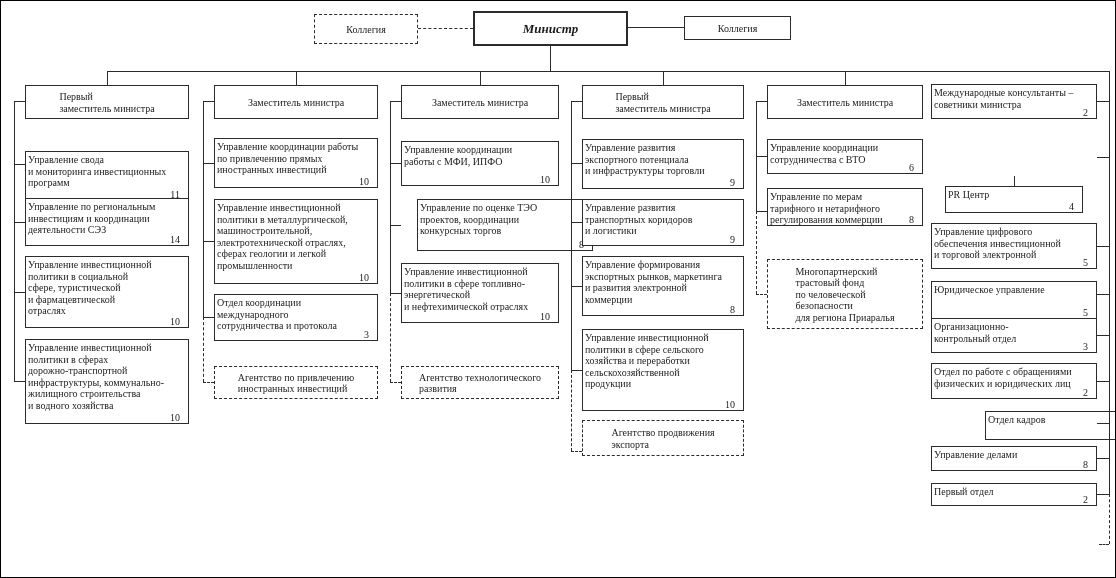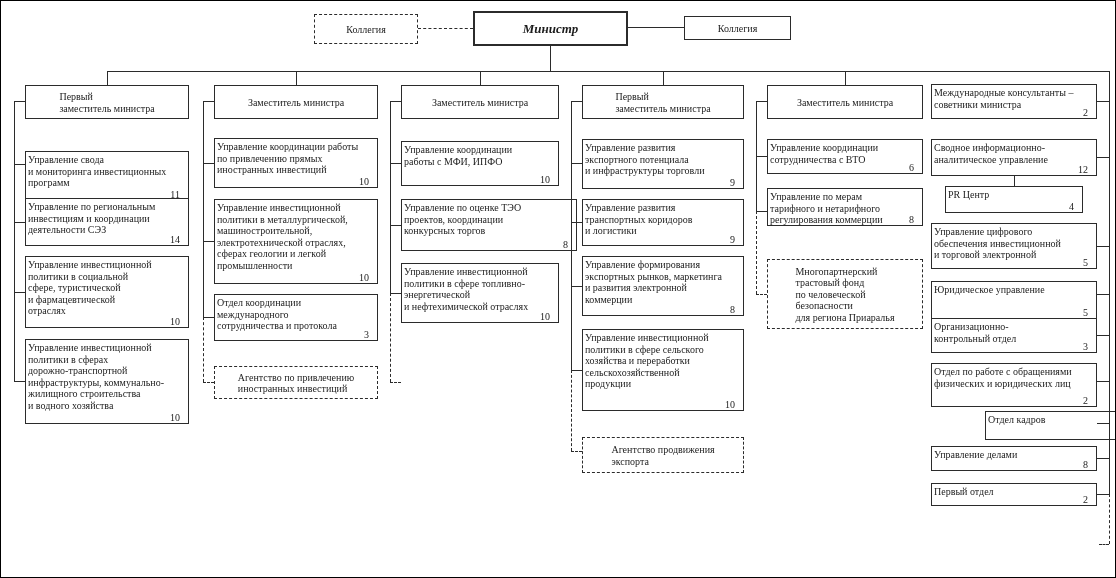--- a/index.html
+++ b/index.html
@@ -120,32 +120,36 @@
   <div class="dh" style="left:202px;top:381px;width:11px"></div>
 
   <div class="box hdr" style="left:400px;top:84px;width:158px;height:34px">
     <div class="t">Заместитель министра</div>
   </div>
   <div class="box" style="left:400px;top:140px;width:158px;height:45px">
     <div class="t">Управление координации
 работы с МФИ, ИПФО</div>
     <div class="n">10</div>
   </div>
-  <div class="box" style="left:400px;top:198px;width:176px;height:52px">
+  <div class="box" style="left:416px;top:198px;width:176px;height:52px">
     <div class="t">Управление по оценке ТЭО
 проектов, координации
 конкурсных торгов</div>
     <div class="n">8</div>
   </div>
   <div class="box" style="left:400px;top:262px;width:158px;height:60px">
     <div class="t">Управление инвестиционной
 политики в сфере топливно-
 энергетической
 и нефтехимической отраслях</div>
     <div class="n">10</div>
+  </div>
+  <div class="box dash" style="left:400px;top:365px;width:158px;height:33px">
+    <div class="t">Агентство технологического
+развития</div>
   </div>
   <div class="lv" style="left:389px;top:100px;height:192px"></div>
   <div class="lh" style="left:389px;top:100px;width:11px"></div>
   <div class="lh" style="left:389px;top:162px;width:11px"></div>
   <div class="lh" style="left:389px;top:224px;width:11px"></div>
   <div class="lh" style="left:389px;top:292px;width:11px"></div>
   <div class="dv" style="left:389px;top:292px;height:89px"></div>
   <div class="dh" style="left:389px;top:381px;width:11px"></div>
 
   <div class="box hdr" style="left:581px;top:84px;width:162px;height:34px">
@@ -172,21 +176,21 @@
     <div class="n">8</div>
   </div>
   <div class="box" style="left:581px;top:328px;width:162px;height:82px">
     <div class="t">Управление инвестиционной
 политики в сфере сельского
 хозяйства и переработки
 сельскохозяйственной
 продукции</div>
     <div class="n">10</div>
   </div>
-  <div class="box dash" style="left:581px;top:436px;width:162px;height:36px">
+  <div class="box dash" style="left:581px;top:419px;width:162px;height:36px">
     <div class="t">Агентство продвижения
 экспорта</div>
   </div>
   <div class="lv" style="left:570px;top:100px;height:269px"></div>
   <div class="lh" style="left:570px;top:100px;width:11px"></div>
   <div class="lh" style="left:570px;top:162px;width:11px"></div>
   <div class="lh" style="left:570px;top:221px;width:11px"></div>
   <div class="lh" style="left:570px;top:285px;width:11px"></div>
   <div class="lh" style="left:570px;top:369px;width:11px"></div>
   <div class="dv" style="left:570px;top:369px;height:81px"></div>
@@ -218,45 +222,40 @@
   <div class="lh" style="left:755px;top:155px;width:11px"></div>
   <div class="lh" style="left:755px;top:210px;width:11px"></div>
   <div class="dv" style="left:755px;top:210px;height:83px"></div>
   <div class="dh" style="left:755px;top:293px;width:11px"></div>
 
   <div class="box" style="left:930px;top:83px;width:166px;height:35px">
     <div class="t">Международные консультанты –
 советники министра</div>
     <div class="n">2</div>
   </div>
-  <div class="box" style="left:930px;top:138px;width:166px;height:37px">
-    <div class="t">Сводное информационно-
-аналитическое управление</div>
-    <div class="n">12</div>
-  </div>
   <div class="box" style="left:944px;top:185px;width:138px;height:27px">
     <div class="t">PR Центр</div>
     <div class="n">4</div>
   </div>
   <div class="box" style="left:930px;top:222px;width:166px;height:46px">
     <div class="t">Управление цифрового
 обеспечения инвестиционной
 и торговой электронной</div>
     <div class="n">5</div>
   </div>
   <div class="box" style="left:930px;top:280px;width:166px;height:38px">
     <div class="t">Юридическое управление</div>
     <div class="n">5</div>
   </div>
   <div class="box" style="left:930px;top:317px;width:166px;height:35px">
     <div class="t">Организационно-
 контрольный отдел</div>
     <div class="n">3</div>
   </div>
-  <div class="box" style="left:930px;top:362px;width:166px;height:44px">
+  <div class="box" style="left:930px;top:362px;width:166px;height:36px">
     <div class="t">Отдел по работе с обращениями
 физических и юридических лиц</div>
     <div class="n">2</div>
   </div>
   <div class="box" style="left:984px;top:410px;width:166px;height:29px">
     <div class="t">Отдел кадров</div>
     <div class="n">4</div>
   </div>
   <div class="box" style="left:930px;top:445px;width:166px;height:25px">
     <div class="t">Управление делами</div>

